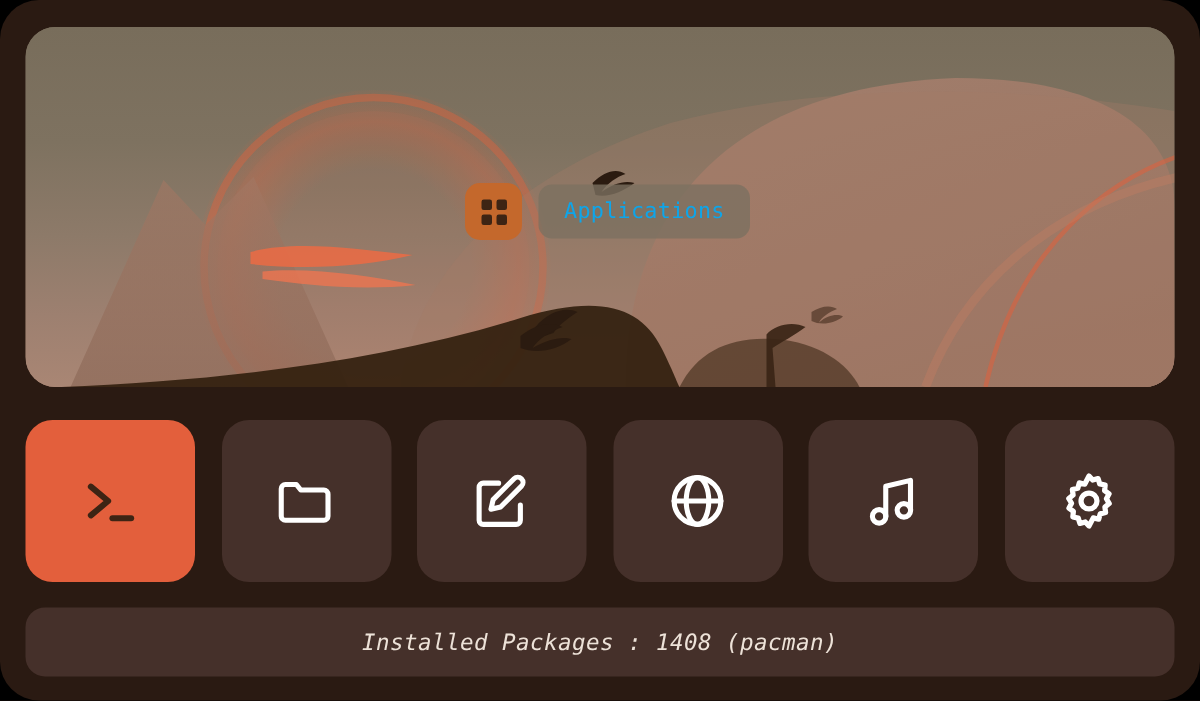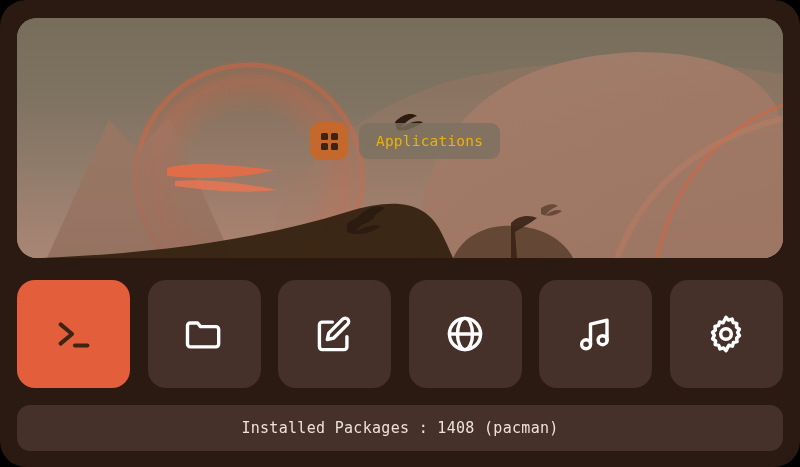--- a/index.html
+++ b/index.html
@@ -59,21 +59,21 @@
     height: 36px;
     padding: 0 17px;
     border-radius: 9px;
     background: rgba(124,113,96,0.80);
     display: flex; align-items: center; justify-content: center;
     cursor: pointer;
   }
   #apps-pill-label {
     font-family: "DejaVu Sans Mono", monospace;
     font-size: 14.5px;
-    color: #eab308;
+    color: #0ea5e9;
     letter-spacing: 0.2px;
     white-space: nowrap;
   }
 
   
   #dock {
     position: absolute;
     left: 17px;
     top: 280px;
     width: 766px;
@@ -100,20 +100,21 @@
     position: absolute;
     left: 17px;
     top: 405px;
     width: 766px;
     height: 46px;
     border-radius: 13px;
     background: #45302a;
     display: flex;
     align-items: center;
     justify-content: center;
+    font-style: italic;
   }
   #status-text {
     font-family: "DejaVu Sans Mono", monospace;
     font-size: 15px;
     color: #ede2d8;
     letter-spacing: 0.3px;
     white-space: nowrap;
   }
 </style>
 </head>

